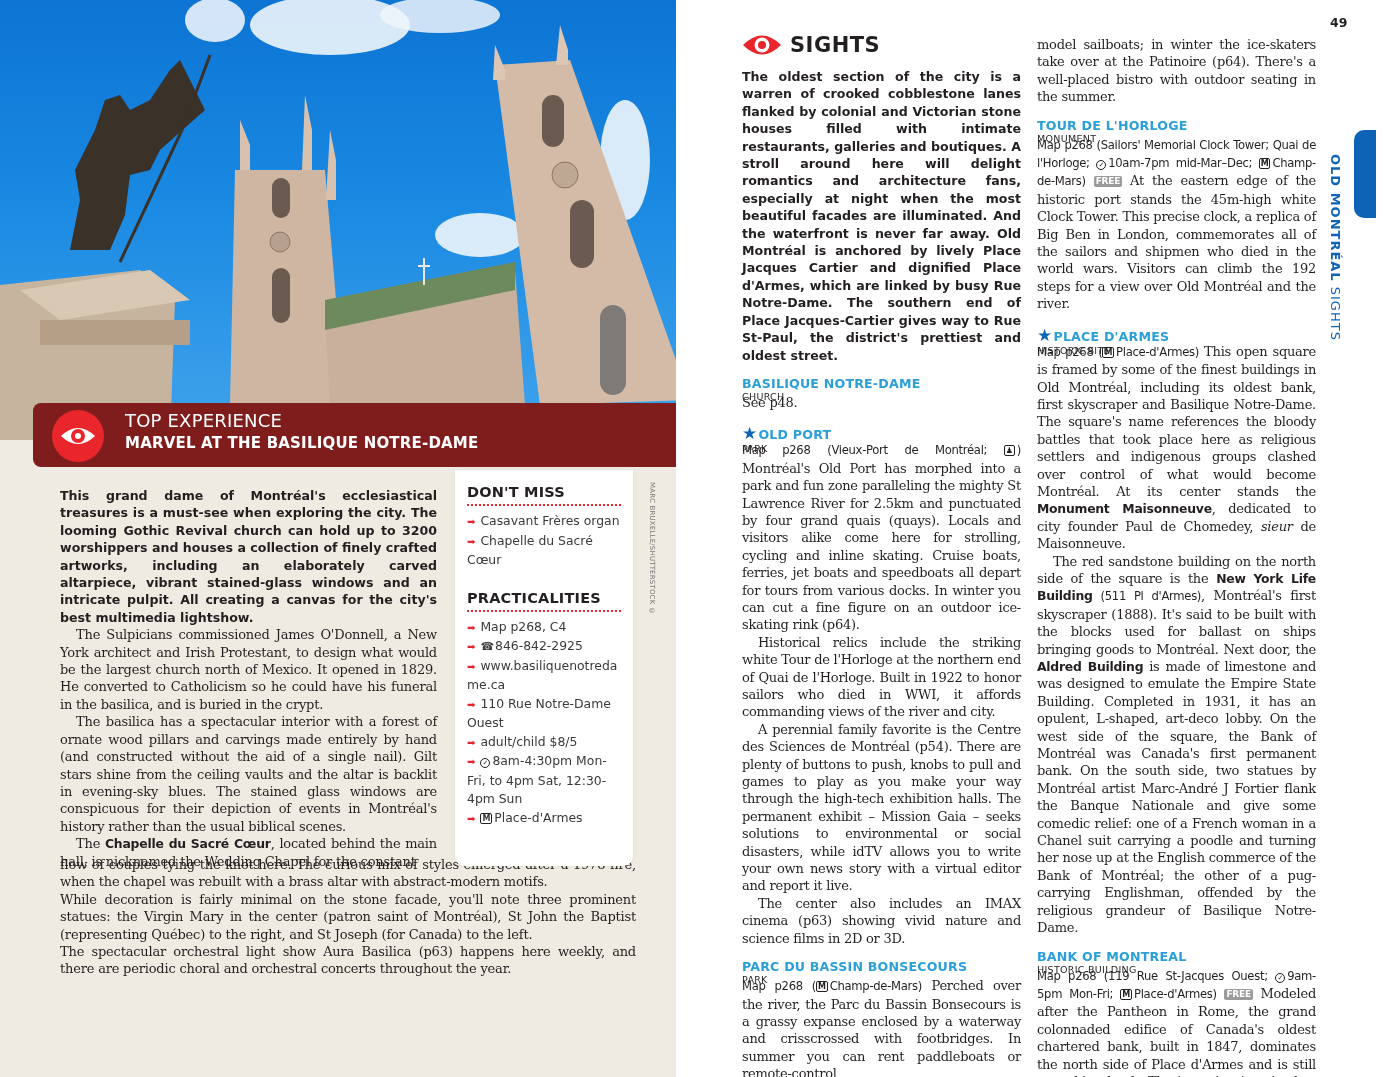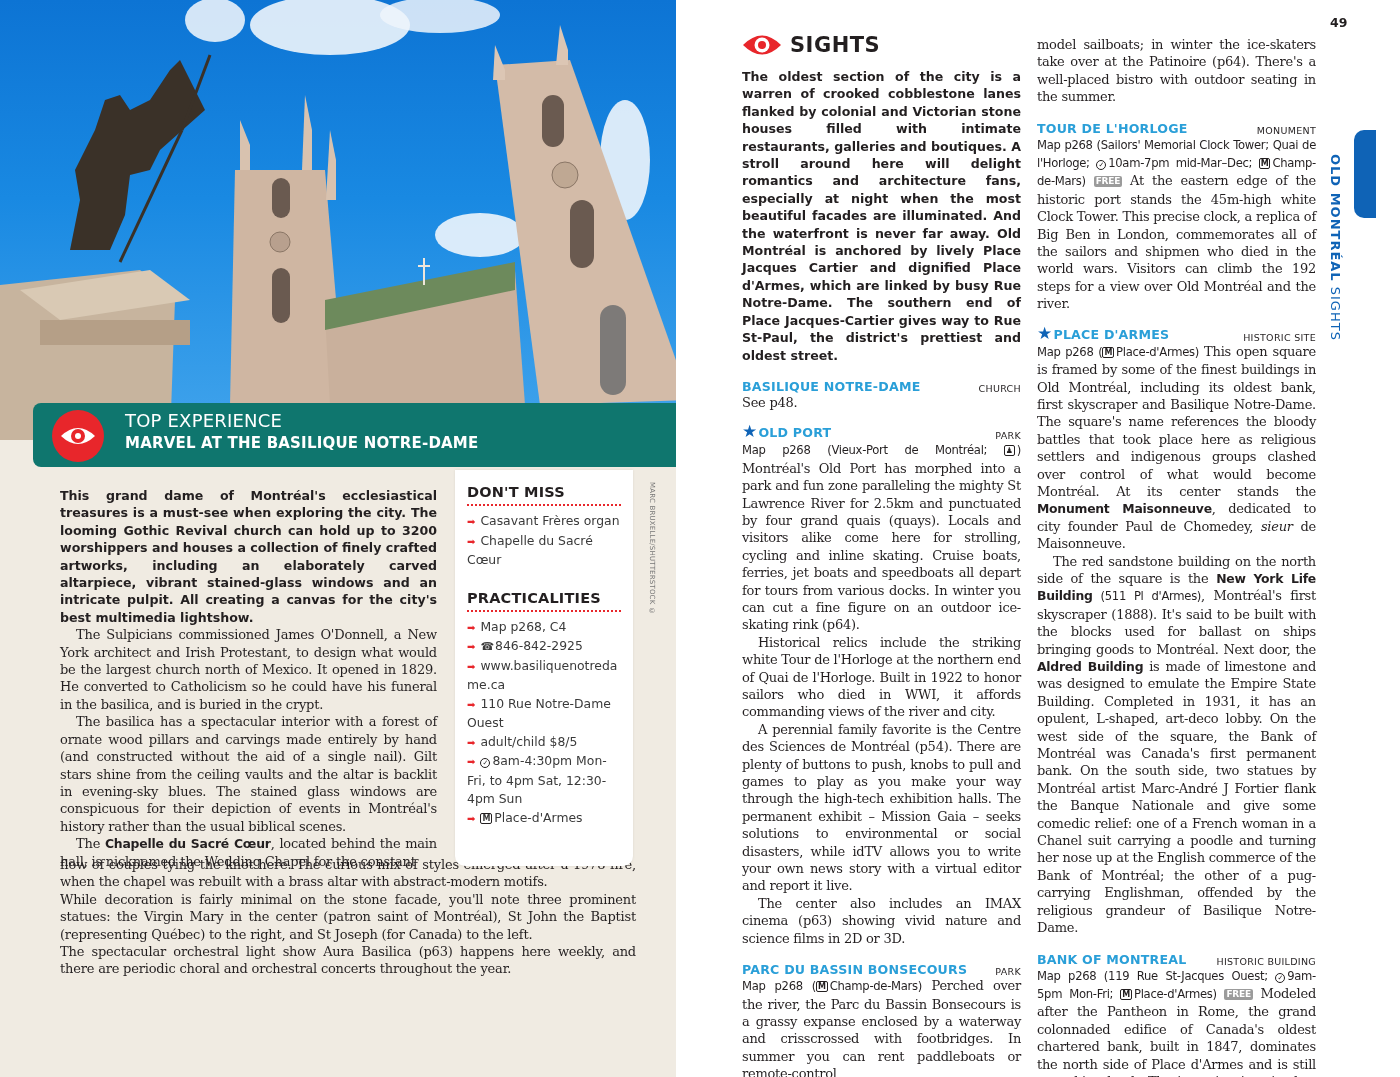--- a/index.html
+++ b/index.html
@@ -6,21 +6,21 @@
   html, body { width: 1400px; height: 1077px; overflow: hidden; background: #ffffff; }
   body { position: relative; font-family: "DejaVu Serif", serif; color: #231f20; }
 
   
   .left-page { position: absolute; left: 0; top: 0; width: 700px; height: 1077px; background: #f0ebe2; }
   .photo { position: absolute; left: 0; top: 0; width: 700px; height: 440px; overflow: hidden;
            background: linear-gradient(180deg, #0d74d4 0%, #1989e2 45%, #41a4ec 100%); }
   .photo svg { position: absolute; left: 0; top: 0; }
 
   .top-exp-banner { position: absolute; left: 33px; top: 403px; width: 667px; height: 64px;
-                    background: #0f766e; border-radius: 8px 0 0 8px; }
+                    background: #7f1d1d; border-radius: 8px 0 0 8px; }
   .top-exp-eye { position: absolute; left: 19px; top: 7px; width: 52px; height: 52px; border-radius: 50%;
                  background: #e8262b; display: flex; align-items: center; justify-content: center; }
   .top-exp-kicker { position: absolute; left: 92px; top: 7px; font-family: "DejaVu Sans", sans-serif;
                     font-size: 18px; color: #ffffff; letter-spacing: 0.2px; font-weight: normal; }
   .top-exp-title { position: absolute; left: 92px; top: 31px; font-family: "DejaVu Sans", sans-serif;
                    font-size: 15px; font-weight: bold; color: #ffffff; letter-spacing: 0.2px; }
 
   .left-text { position: absolute; left: 60px; top: 487px; width: 377px; }
   .lead { font-family: "DejaVu Sans", sans-serif; font-weight: bold; font-size: 12.6px; line-height: 17.4px;
           text-align: justify; color: #231f20; }
@@ -59,21 +59,21 @@
   .col1 { position: absolute; left: 66px; top: 30px; width: 279px; }
   .col2 { position: absolute; left: 361px; top: 36px; width: 279px; }
 
   .sights-head { display: flex; align-items: center; height: 30px; margin-bottom: 8px; }
   .sights-eye { width: 40px; height: 26px; margin-right: 8px; }
   .sights-title { font-family: "DejaVu Sans", sans-serif; font-size: 21px; font-weight: bold; color: #231f20; letter-spacing: 0.5px; }
   .col-lead { font-family: "DejaVu Sans", sans-serif; font-weight: bold; font-size: 12.6px; line-height: 17.4px;
               text-align: justify; color: #231f20; margin-bottom: 12px; }
 
   .entry { margin-bottom: 12px; }
-  .entry-head { display: flex; justify-content: space-between; align-items: flex-end; height: 18px; }
+  .entry-head { display: flex; justify-content: space-between; align-items: flex-start; height: 18px; flex-direction: column; }
   .entry-name { font-family: "DejaVu Sans", sans-serif; font-weight: bold; font-size: 12.6px; color: #2a9fd8; letter-spacing: 0.2px; }
   .entry-name .star { color: #0f63b6; font-size: 17px; margin-right: 1px; }
   .entry-type { font-family: "DejaVu Sans", sans-serif; font-size: 9.5px; color: #231f20; letter-spacing: 0.3px; }
   .entry-body { font-family: "DejaVu Serif", serif; font-size: 13px; line-height: 17.4px; text-align: justify; letter-spacing: -0.25px; }
   .entry-body .meta { font-family: "DejaVu Sans", sans-serif; font-size: 11.6px; letter-spacing: -0.3px; }
   .entry-body b { font-family: "DejaVu Sans", sans-serif; font-size: 12.4px; }
   .entry-body p + p { text-indent: 16px; }
   .cont { font-family: "DejaVu Serif", serif; font-size: 13px; line-height: 17.4px; text-align: justify; letter-spacing: -0.25px; margin-bottom: 12px; }
 </style>
 </head>

